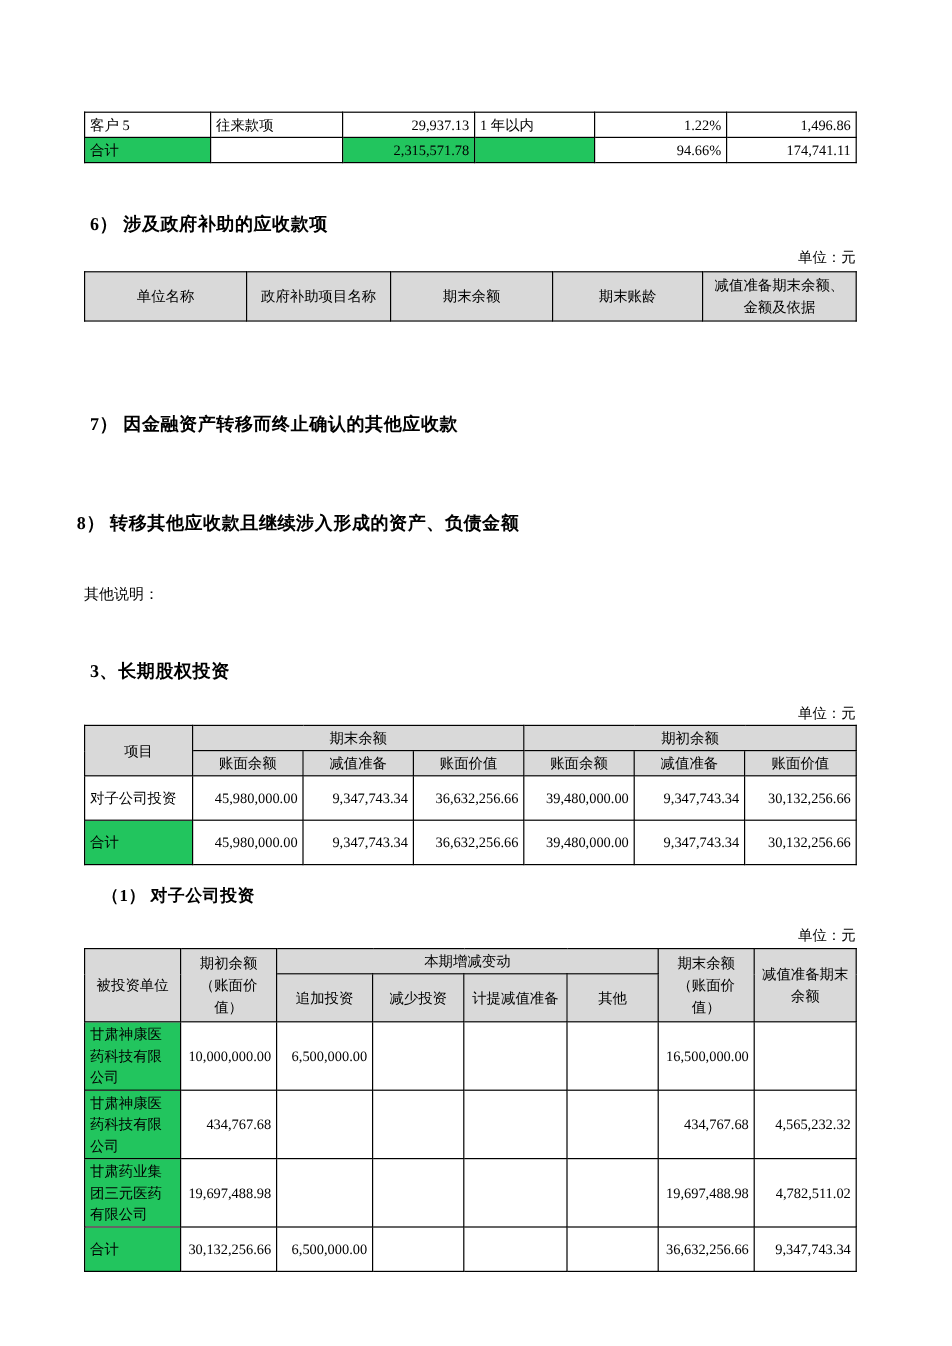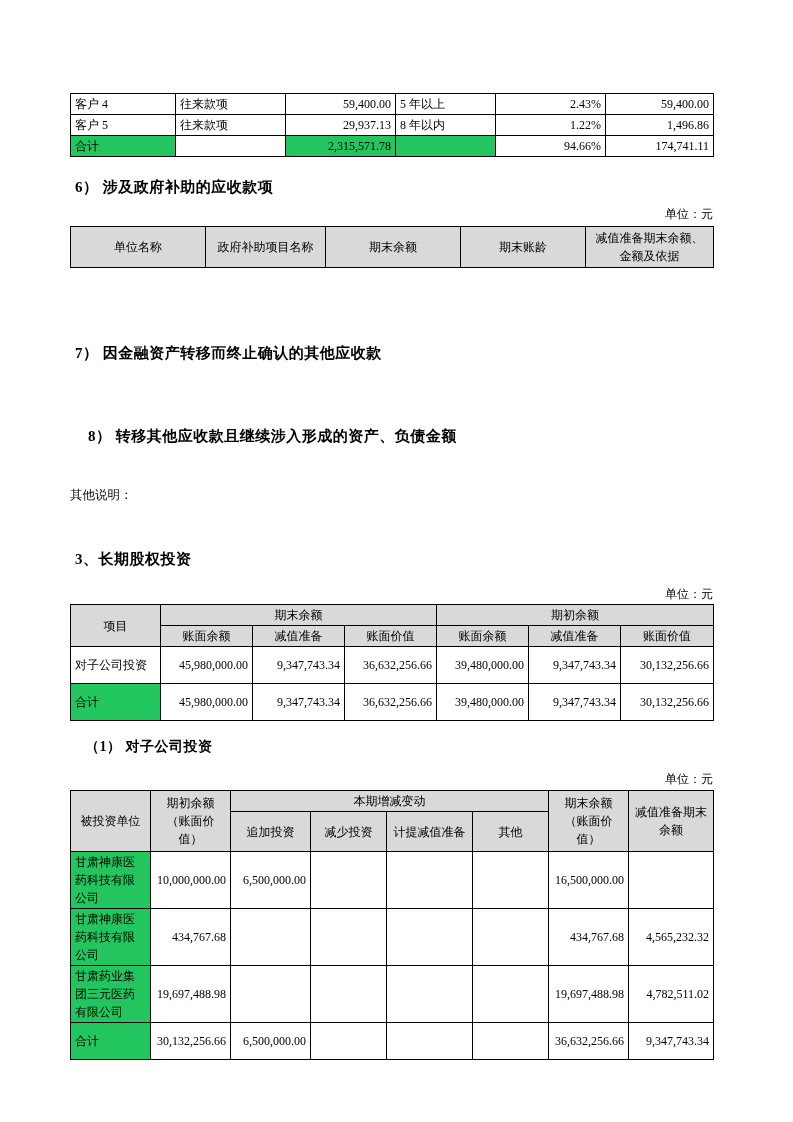--- a/index.html
+++ b/index.html
@@ -88,33 +88,25 @@
   <table class="tbl rcv abs" style="left:70px; top:93px;">
     <colgroup>
       <col style="width:105px">
         <col style="width:110px">
         <col style="width:110px">
       <col style="width:100px">
         <col style="width:110px">
         <col style="width:108px">
     </colgroup>
     <tbody>
-        <tr>
-      <td class="l">客户 4</td>
-      <td class="l">往来款项</td>
-      <td class="num">59,400.00</td>
-      <td class="l">5 年以上</td>
-      <td class="num">2.43%</td>
-      <td class="num">59,400.00</td>
-    </tr>
     <tr>
       <td class="l">客户 5</td>
       <td class="l">往来款项</td>
       <td class="num">29,937.13</td>
-      <td class="l">8 年以内</td>
+      <td class="l">1 年以内</td>
       <td class="num">1.22%</td>
       <td class="num">1,496.86</td>
     </tr>
     <tr>
       <td class="l hd">合计</td>
       <td class="l"></td>
       <td class="num hd">2,315,571.78</td>
       <td class="l hd"></td>
       <td class="num">94.66%</td>
       <td class="num">174,741.11</td>
@@ -138,21 +130,21 @@
       <th>单位名称</th>
       <th>政府补助项目名称</th>
       <th>期末余额</th>
       <th>期末账龄</th>
       <th>减值准备期末余额、金额及依据</th>
     </tr>
   </tbody>
     </table>
 
   <div class="hsec abs" style="left:75px; top:344px;">7） 因金融资产转移而终止确认的其他应收款</div>
-  <div class="hsec abs" style="left:88px; top:427px;">8） 转移其他应收款且继续涉入形成的资产、负债金额</div>
+  <div class="hsec abs" style="left:64px; top:427px;">8） 转移其他应收款且继续涉入形成的资产、负债金额</div>
   <div class="note abs" style="left:70px; top:487px;">其他说明：</div>
 
   <div class="hbig abs" style="left:75px; top:550px;">3、长期股权投资</div>
   <div class="unit abs" style="left:70px; top:586px;">单位：元</div>
 
   <table class="tbl lt abs" style="left:70px; top:604px;">
     <colgroup>
       <col style="width:90px">
         <col style="width:92px">
         <col style="width:92px">

